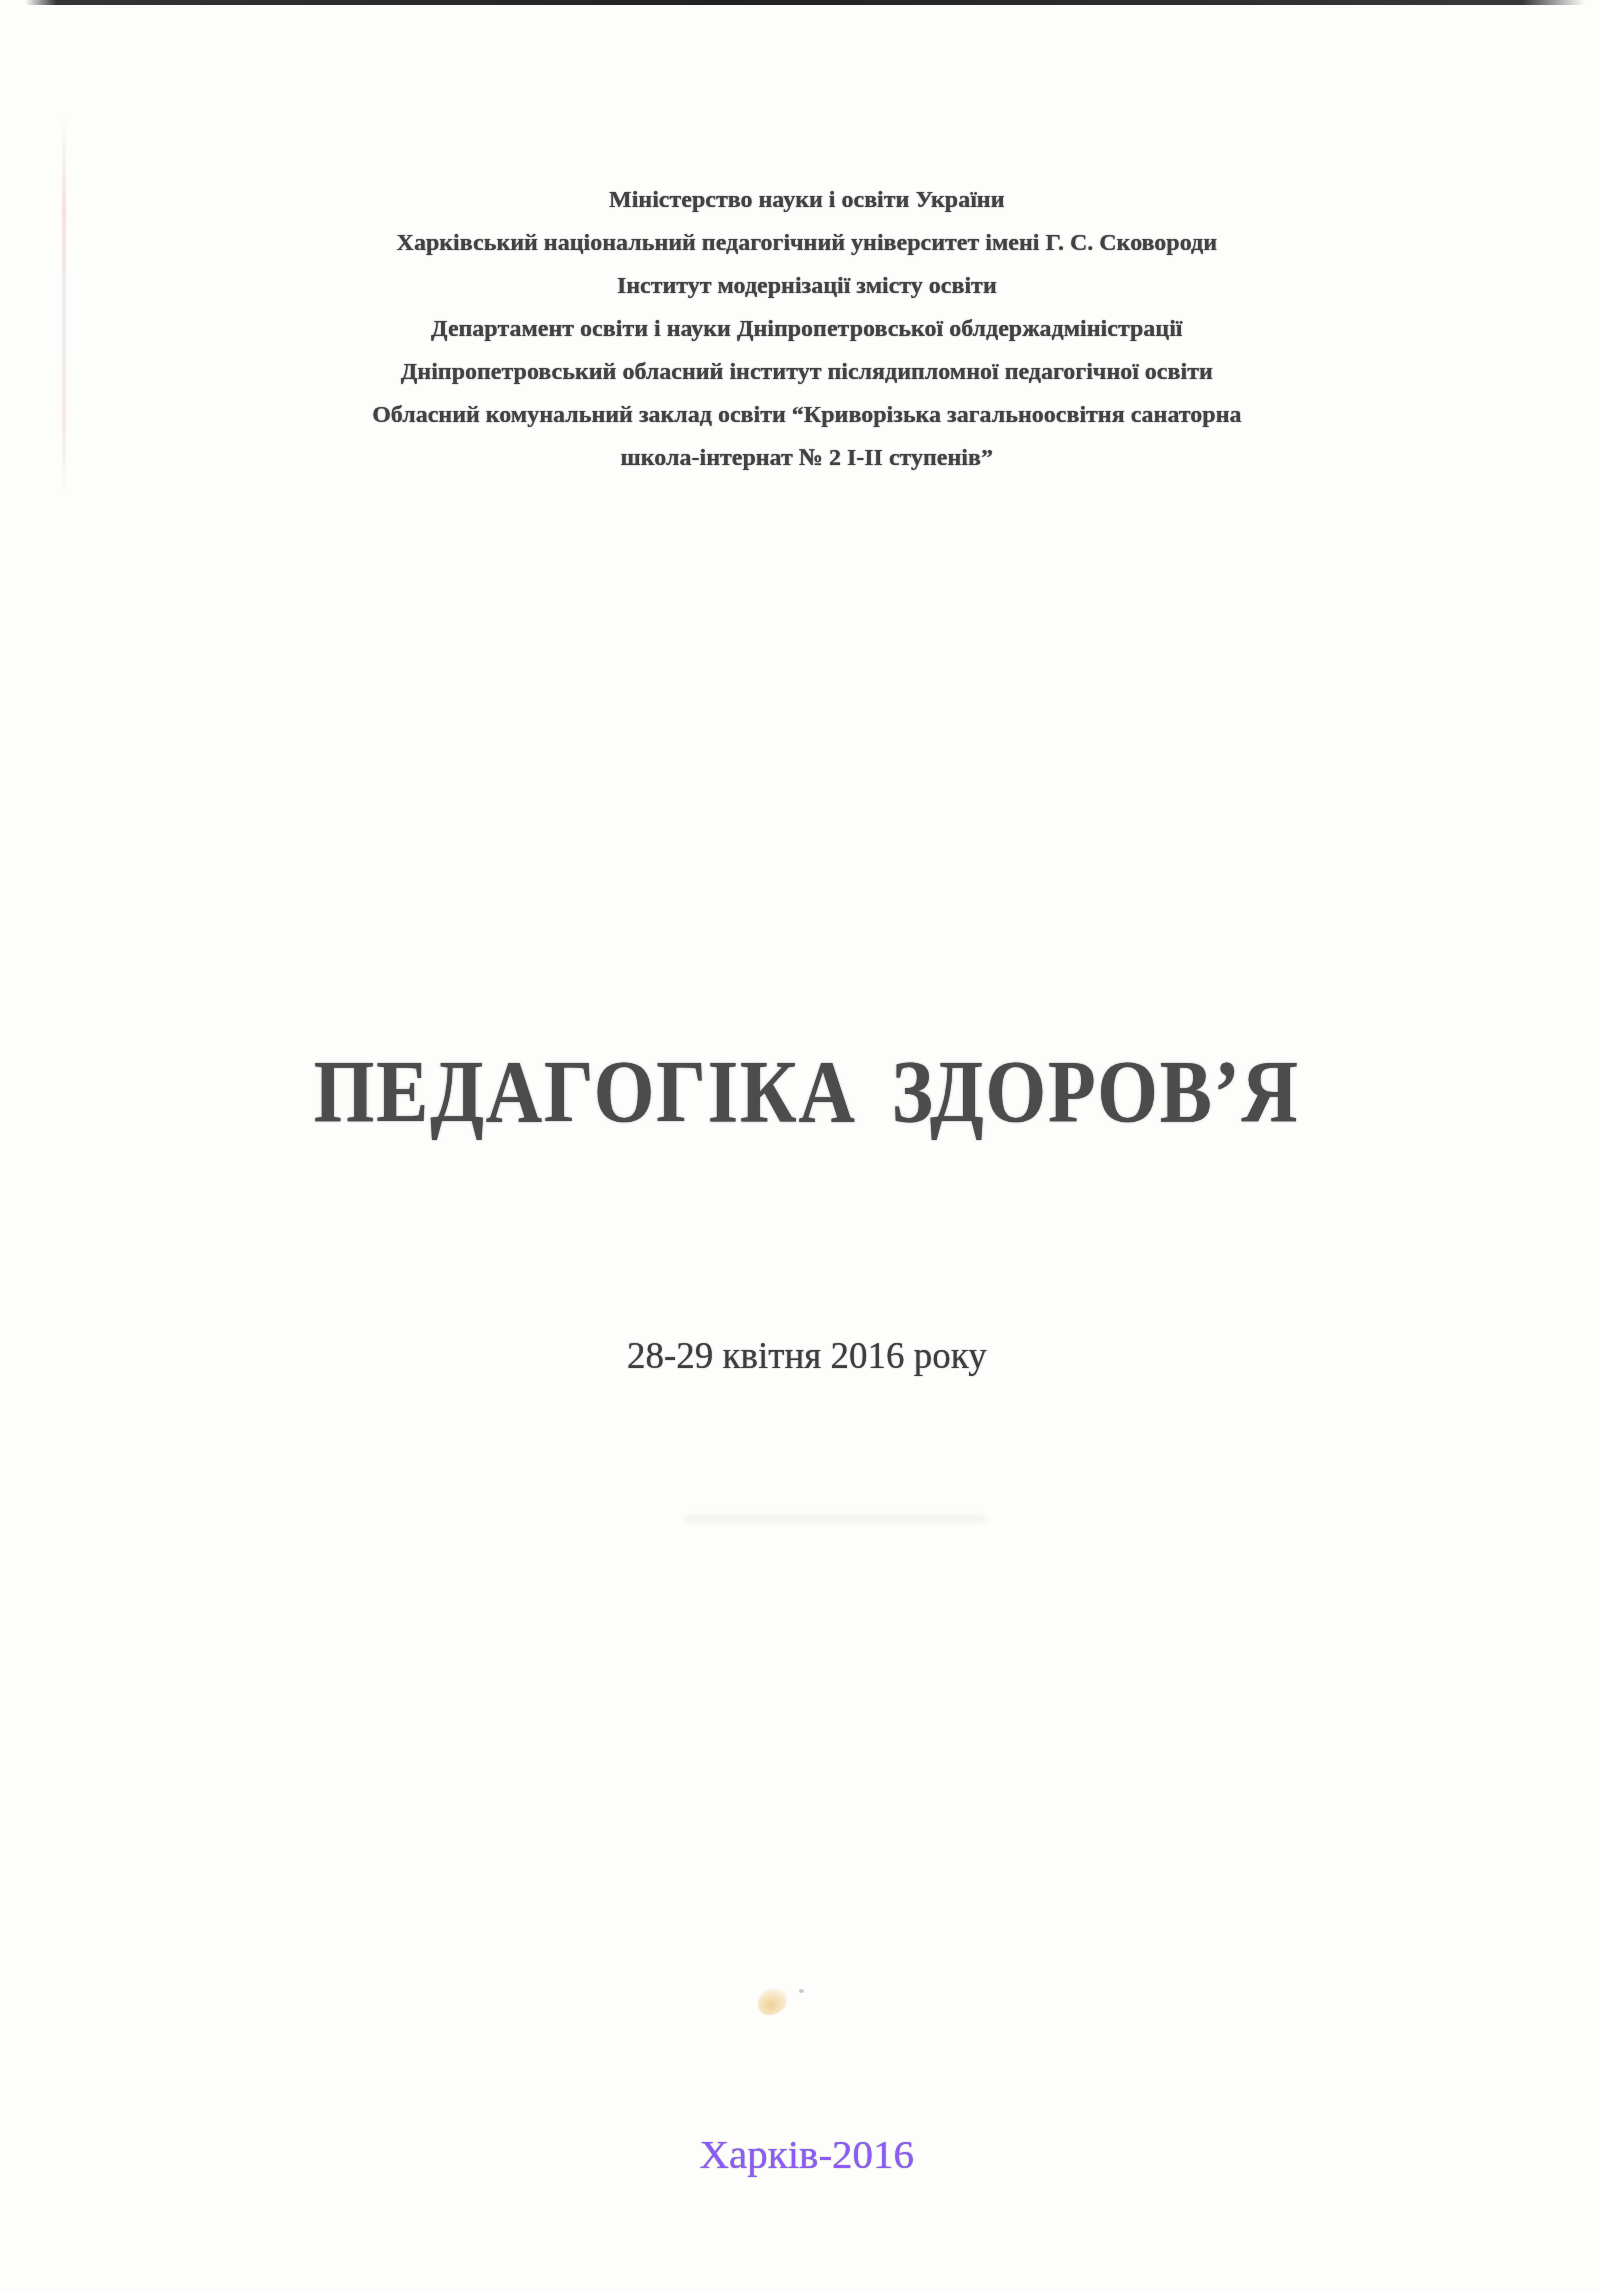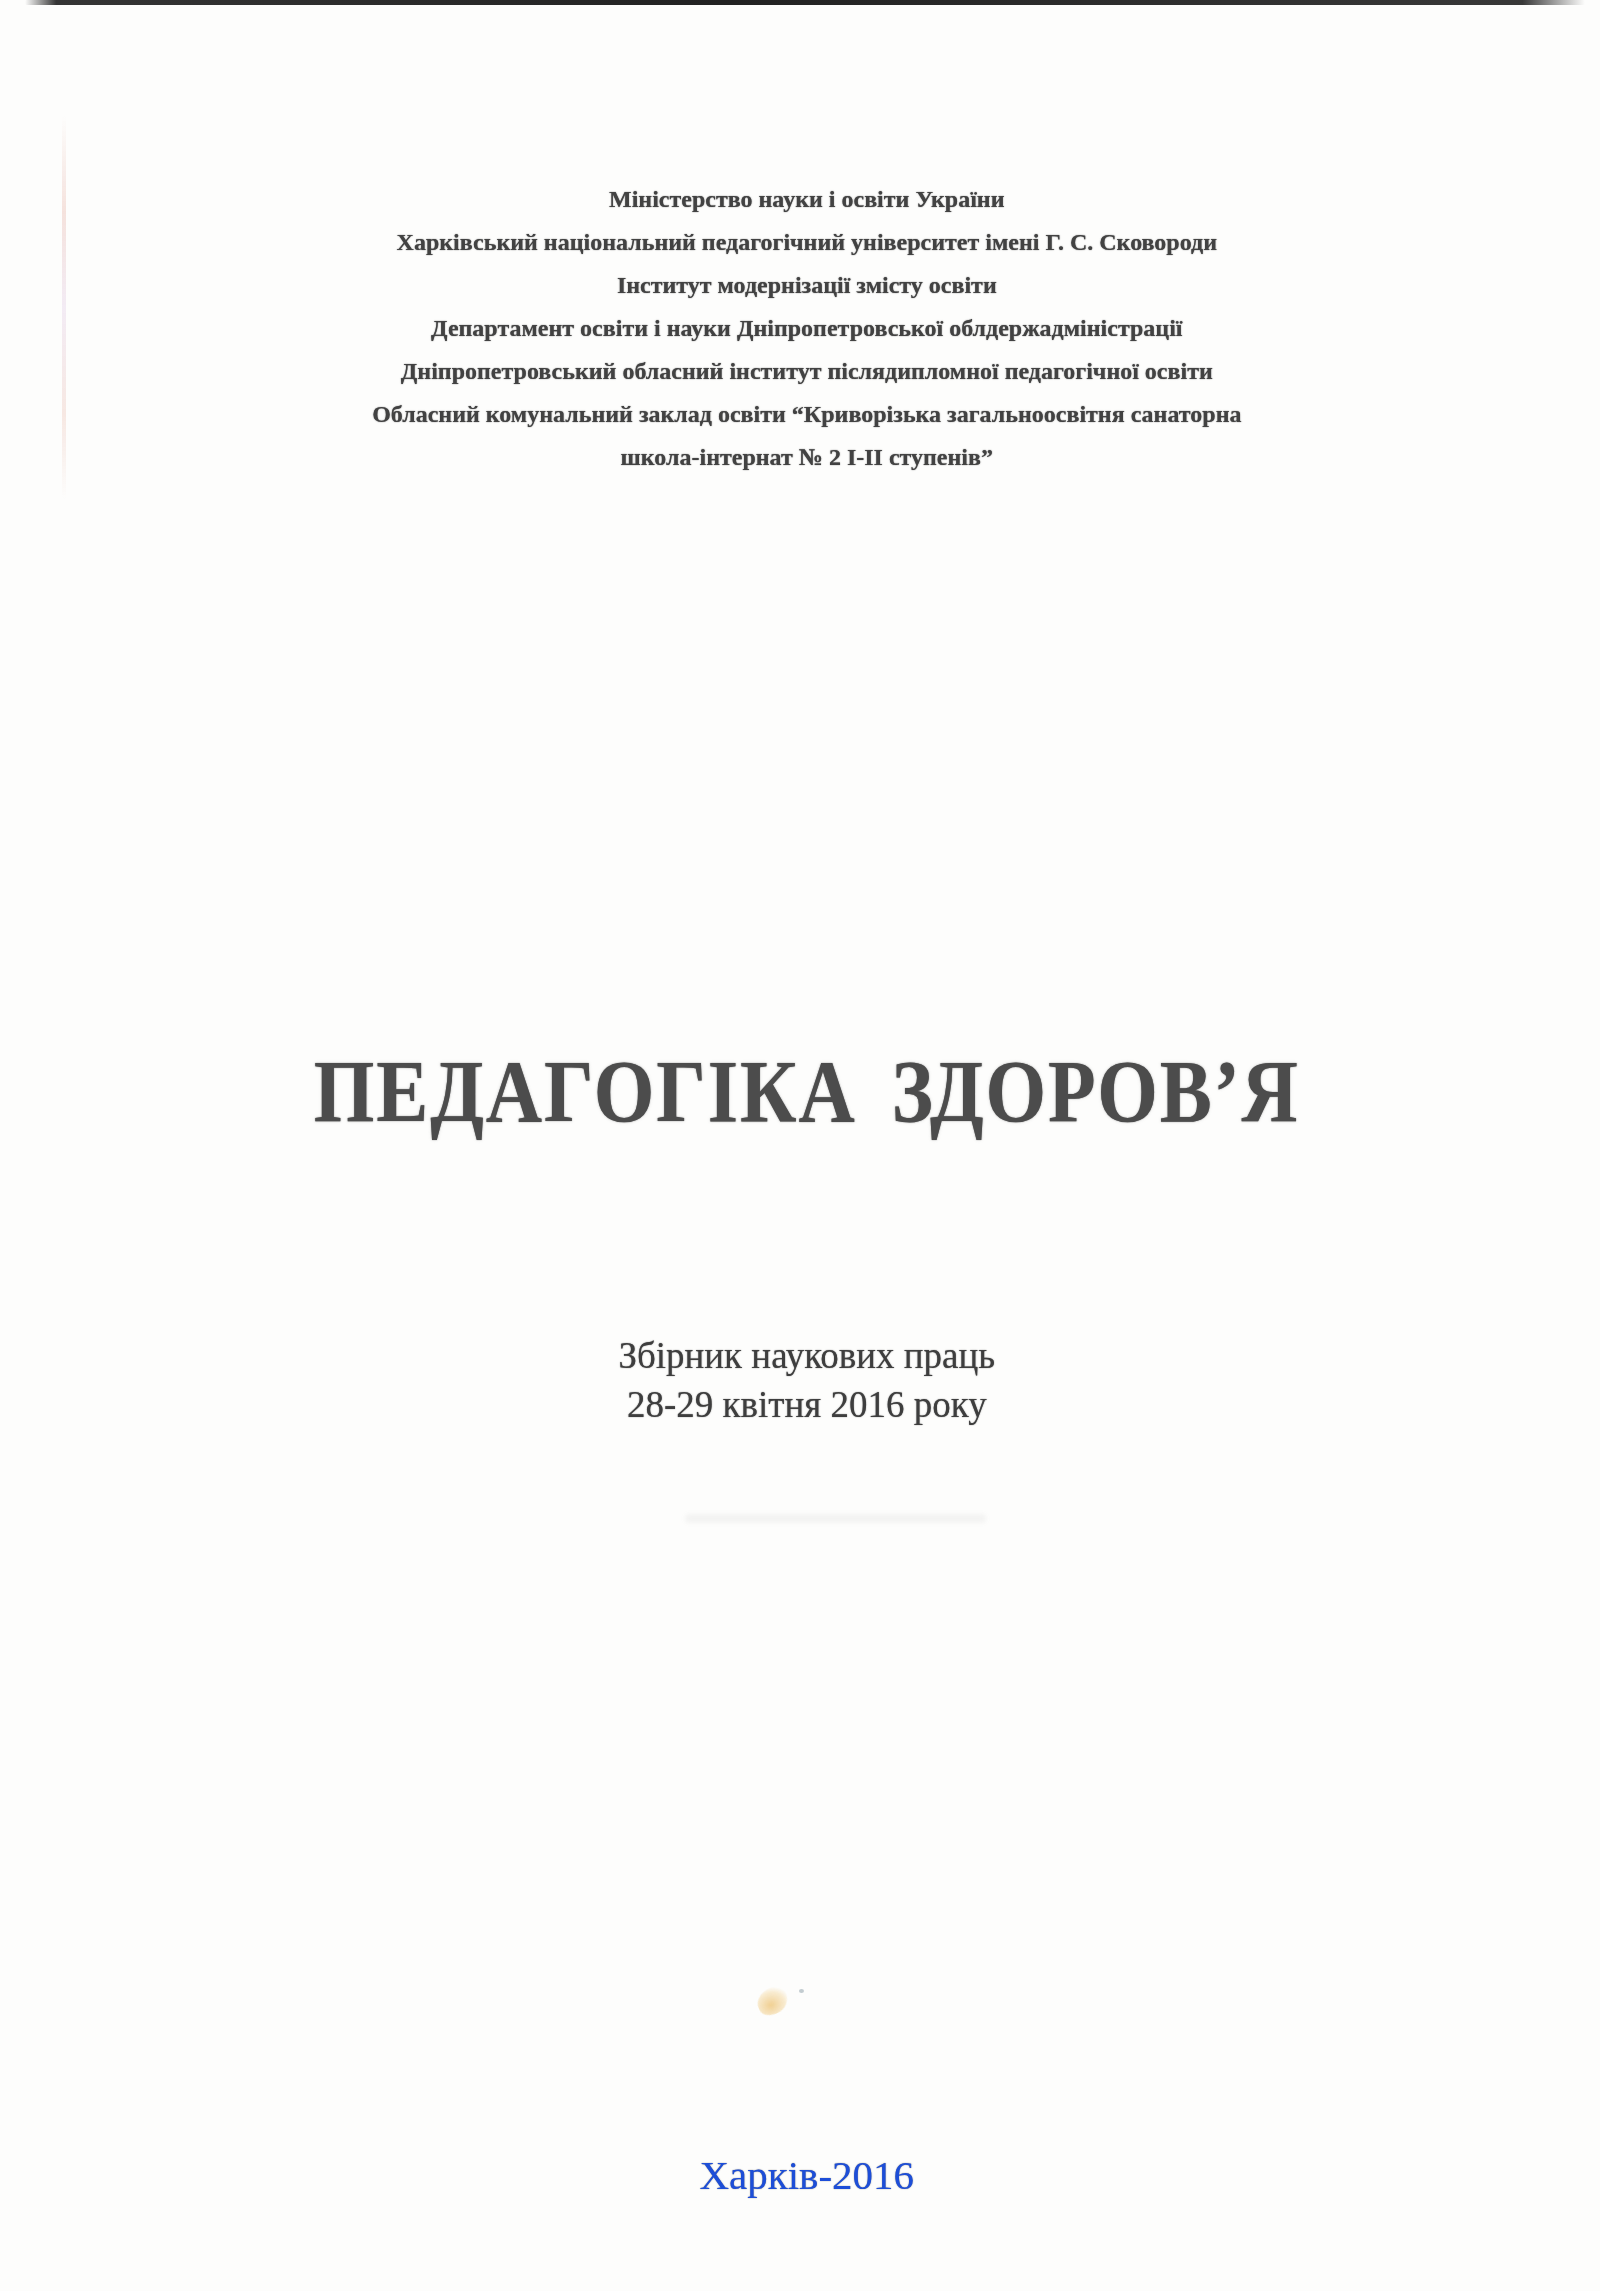--- a/index.html
+++ b/index.html
@@ -65,24 +65,23 @@
   }
   .imprint {
     position: absolute;
     top: 2129px;
     left: 13.6px;
     right: 0;
     text-align: center;
     font-weight: 400;
     font-size: 41px;
     line-height: 50px;
-    color: #1d4ed8;
+    color: #8b5cf6;
     text-shadow: 0 0 1px rgba(70,70,70,0.65), 0 0 1.9px rgba(120,120,120,0.2);
     filter: blur(0.3px);
-    margin-top: 21px;
   }
 
   
   .artifact { position: absolute; pointer-events: none; }
   .top-edge-line {
     top: 0;
     left: 25px;
     width: 1560px;
     height: 4.9px;
     border-radius: 1.9px;
@@ -153,21 +152,20 @@
     <div class="org-line">Інститут модернізації змісту освіти</div>
     <div class="org-line">Департамент освіти і науки Дніпропетровської облдержадміністрації</div>
     <div class="org-line">Дніпропетровський обласний інститут післядипломної педагогічної освіти</div>
     <div class="org-line">Обласний комунальний заклад освіти “Криворізька загальноосвітня санаторна</div>
     <div class="org-line">школа-інтернат № 2 І-ІІ ступенів”</div>
   </header>
 
   <h1 class="book-title">ПЕДАГОГІКА ЗДОРОВ’Я</h1>
 
   <section class="subtitle">
-    <div class="subtitle-line">Збірник наукових праць</div>
     <div class="subtitle-line">28-29 квітня 2016 року</div>
   </section>
 
   <div class="artifact smudge"></div>
   <div class="artifact stain"></div>
   <div class="artifact dot"></div>
 
   <footer class="imprint">Харків-2016</footer>
 
 </div>

